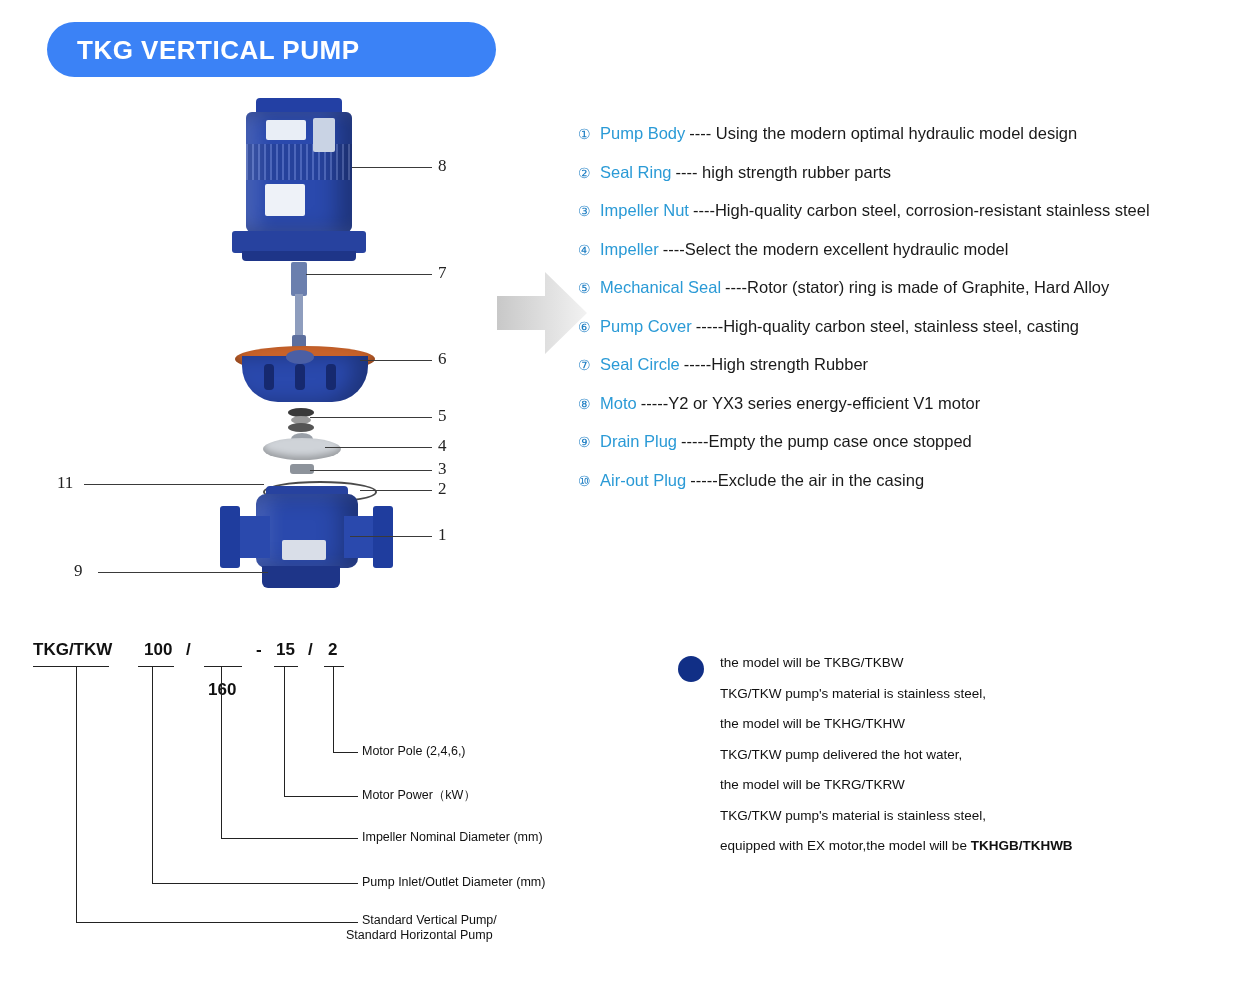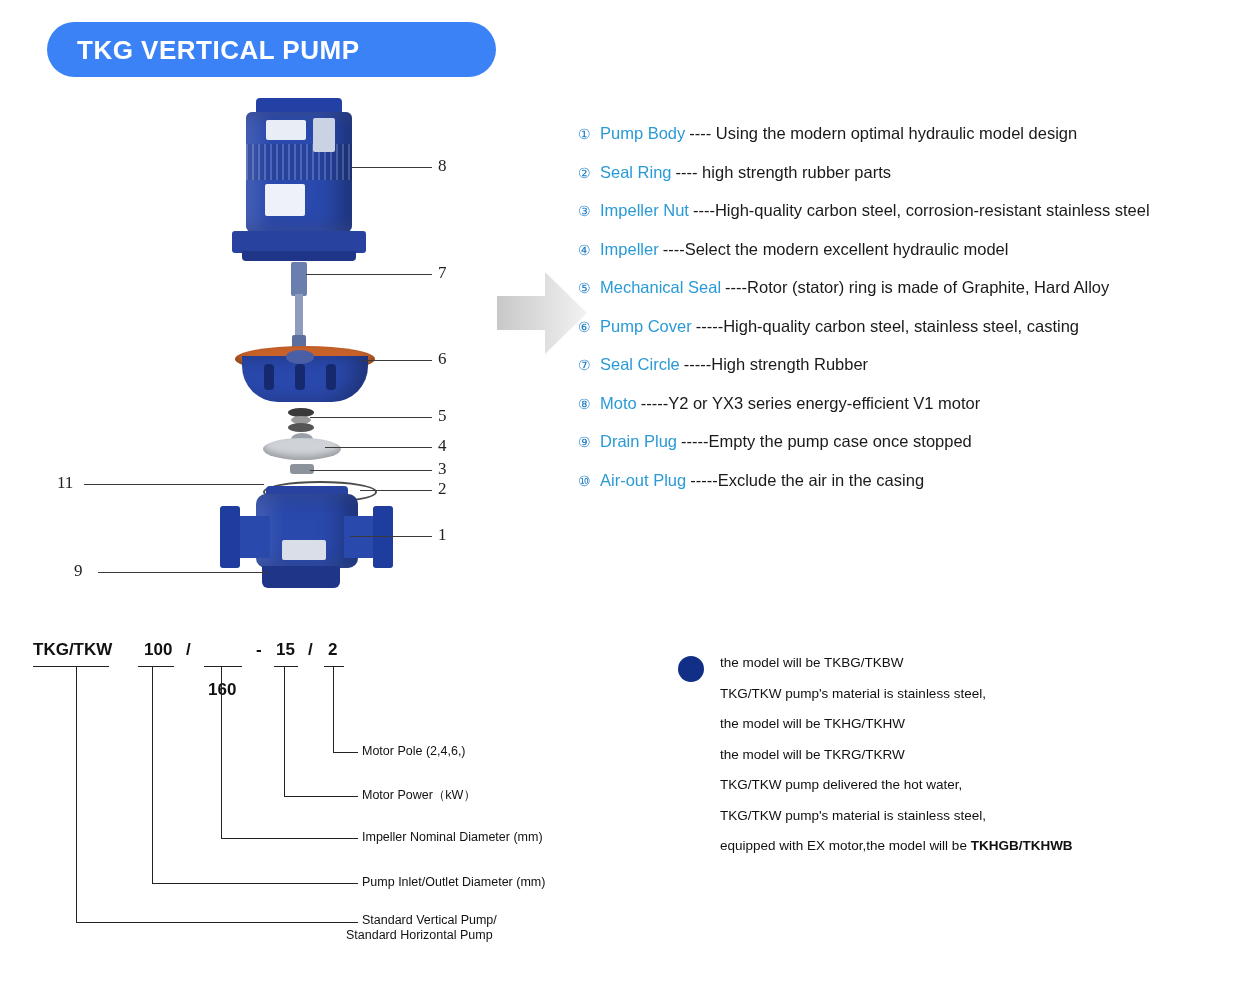--- a/index.html
+++ b/index.html
@@ -385,17 +385,17 @@
   <div class="hline" style="left:48px;  top:292px; width:282px;"></div>
   <div class="code-label" style="left:334px; top:283px;">Standard Vertical Pump/</div>
   <div class="code-label" style="left:318px; top:298px;">Standard Horizontal Pump</div>
 </div>
 
 <div id="notes-block">
   <div id="notes-bullet"></div>
   <div class="note-line">the model will be TKBG/TKBW</div>
   <div class="note-line">TKG/TKW pump's material is stainless steel,</div>
   <div class="note-line">the model will be TKHG/TKHW</div>
+  <div class="note-line">TKG/TKW pump delivered the hot water,</div>
   <div class="note-line">the model will be TKRG/TKRW</div>
-  <div class="note-line">TKG/TKW pump delivered the hot water,</div>
   <div class="note-line">TKG/TKW pump's material is stainless steel,</div>
   <div class="note-line"><span>equipped with EX motor,the model will be </span><b>TKHGB/TKHWB</b></div>
 </div>
 
 </body></html>

